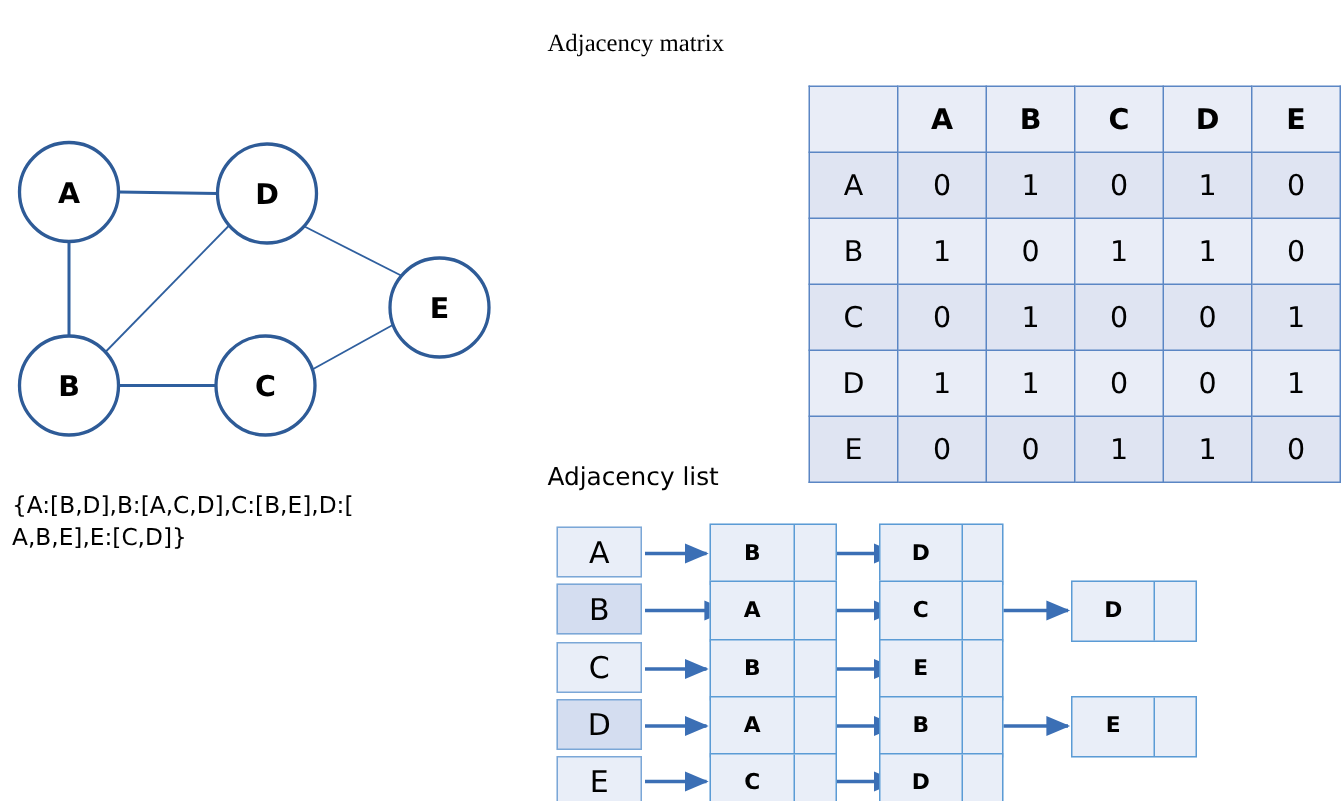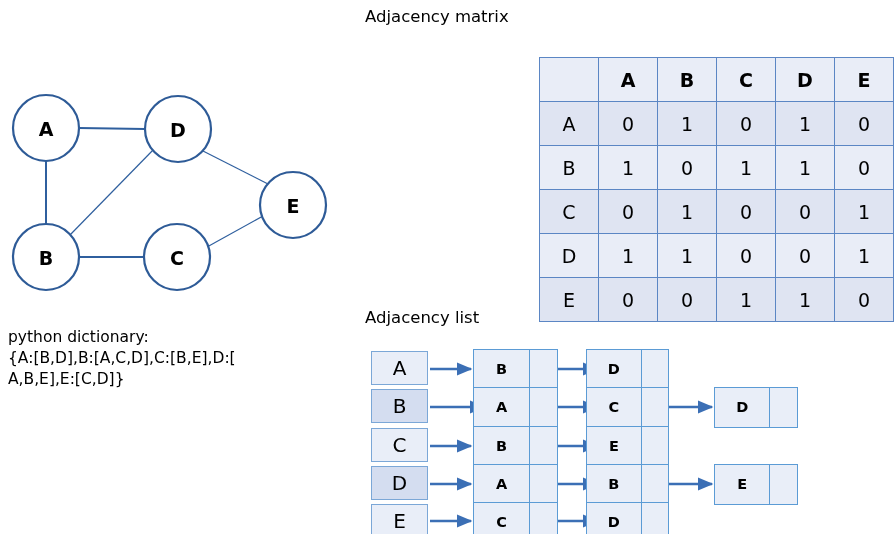--- a/index.html
+++ b/index.html
@@ -58,21 +58,21 @@
     width: 300px;
   }
   #python-dict .pd-line {
     font-size: 15.5px;
     line-height: 21px;
     color: #000000;
     white-space: nowrap;
   }
 
   
-  #matrix-title { left: 365px; top: 7px; }
+  #matrix-title { left: 365px; top: 19px; font-family: Liberation Serif, serif; }
   #matrix-wrap {
     left: 539px; top: 57px;
   }
   table.adj-matrix {
     border-collapse: collapse;
     border-spacing: 0;
     table-layout: fixed;
   }
   table.adj-matrix td, table.adj-matrix th {
     width: 59px;
@@ -165,21 +165,20 @@
       <text class="graph-node-label" x="46" y="203">B</text>
     </g>
     <g>
       <circle class="graph-node-circle" cx="177" cy="202" r="33"></circle>
       <text class="graph-node-label" x="177" y="203">C</text>
     </g>
   </svg>
 </div>
 
 <div class="abs" id="python-dict">
-  <div class="pd-line">python dictionary:</div>
   <div class="pd-line">{A:[B,D],B:[A,C,D],C:[B,E],D:[</div>
   <div class="pd-line">A,B,E],E:[C,D]}</div>
 </div>
 
 <div class="abs section-title" id="matrix-title">Adjacency matrix</div>
 
 <div class="abs" id="matrix-wrap">
   <table class="adj-matrix">
     <tbody>
       <tr class="mrow-head">

